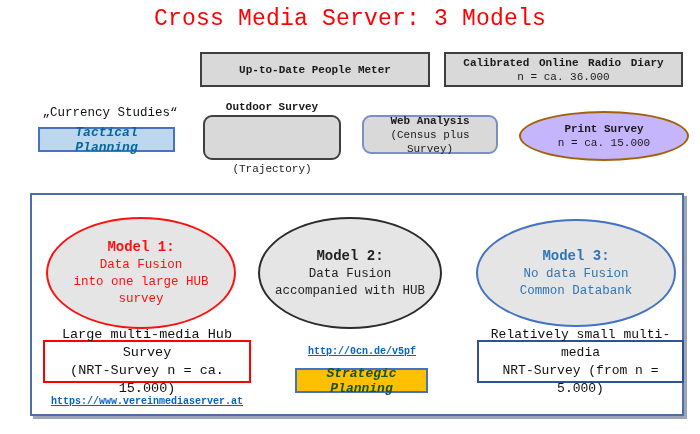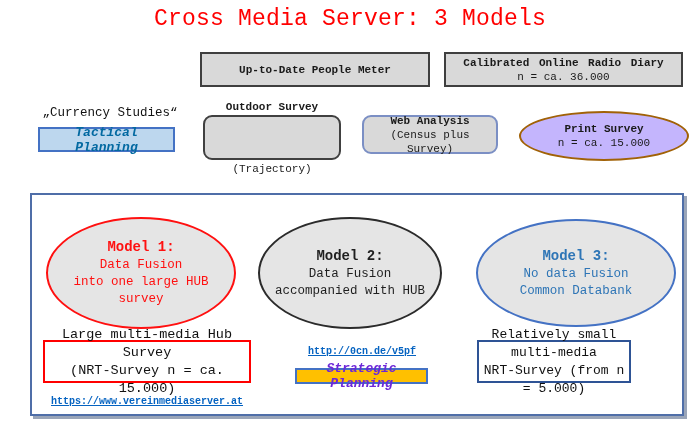--- a/index.html
+++ b/index.html
@@ -47,33 +47,33 @@
   .model2{left:226px;top:22px;width:184px;height:112px;border:2px solid #2b2b2b;color:#1f1f1f;}
   .model3{left:444px;top:24px;width:200px;height:108px;border:2px solid #4472C4;color:#2E75B6;}
 
   .hub-box{
     left:11px;top:145px;width:208px;height:43px;
     border:2px solid #FF0000;background:#ffffff;color:#111;
   }
   .hub-box .bline{font-size:13.5px;line-height:18px;}
 
   .nrt-box{
-    left:445px;top:145px;width:154px;height:43px;
+    left:445px;top:145px;width:207px;height:43px;
     border:2px solid #2E5395;background:#ffffff;color:#111;
   }
   .nrt-box .bline{font-size:13px;line-height:18px;}
 
   .linkline{font-size:10px;font-weight:bold;color:#0563C1;text-decoration:underline;cursor:pointer;}
   .link-left{left:11px;top:196px;width:208px;text-align:center;}
   .link-center{left:264px;top:146px;width:132px;text-align:center;}
 
   .strategic{
-    left:263px;top:173px;width:133px;height:16px;
+    left:263px;top:173px;width:133px;height:25px;
     background:#FFC000;border:2px solid #4472C4;
-    font-size:13px;font-weight:bold;font-style:italic;color:#6d28d9;
+    font-size:13px;font-weight:bold;font-style:italic;color:#14532d;
   }
 </style>
 </head>
 <body>
 
 <div class="canvas">
 
   <div class="abs title">Cross Media Server: 3 Models</div>
 
   <div class="abs graybox center-col people-meter">

